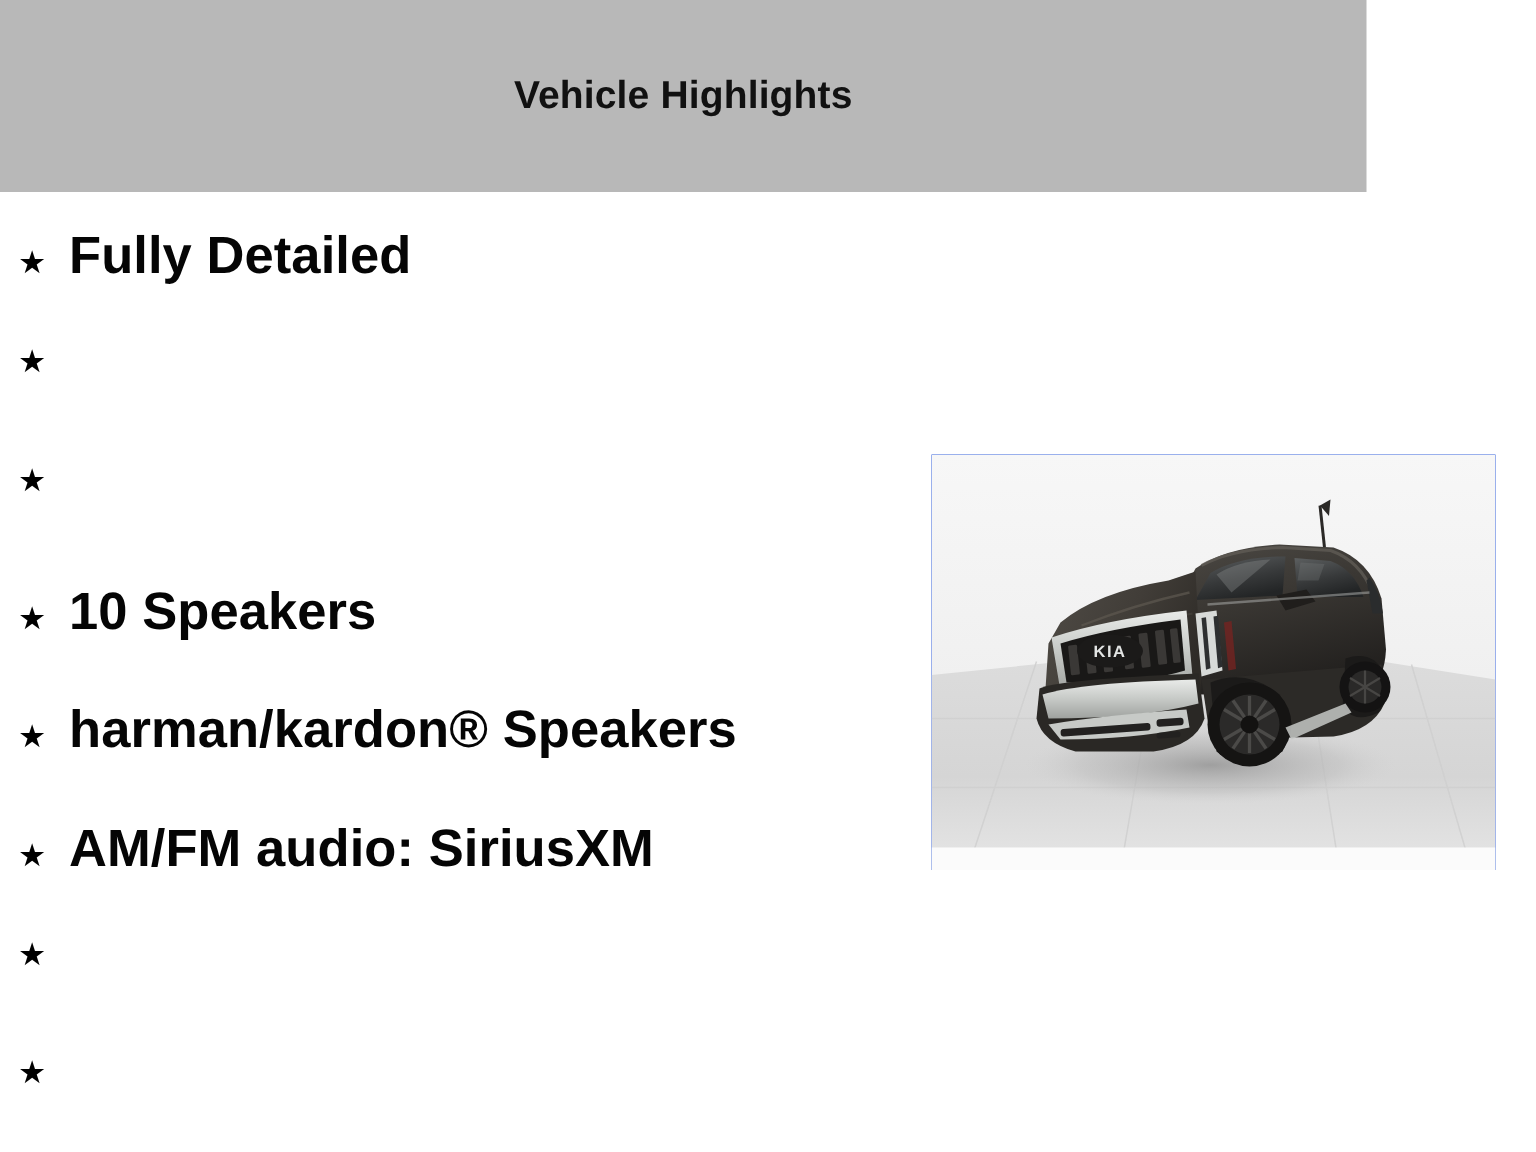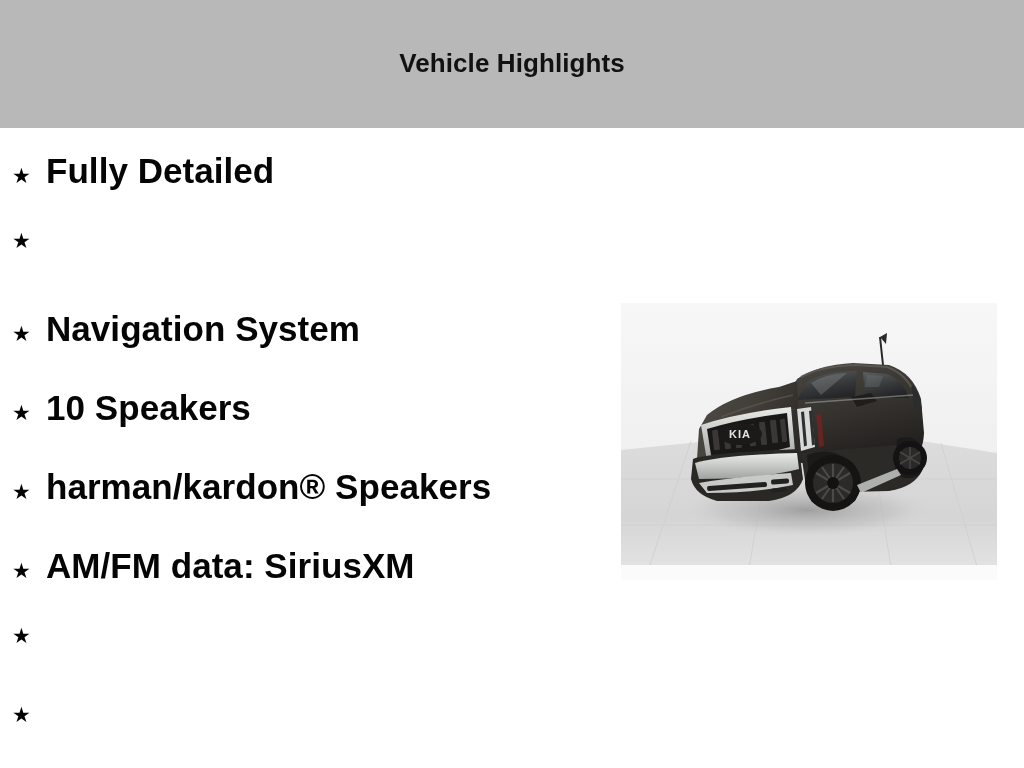--- a/index.html
+++ b/index.html
@@ -14,21 +14,21 @@
     font-family: "Liberation Sans", sans-serif;
     overflow: hidden;
     position: relative;
   }
 
   
   .header-band {
     position: absolute;
     left: 0;
     top: 0;
-    width: 1024px;
+    width: 911px;
     height: 128px;
     background: #b8b8b8;
     display: flex;
     align-items: center;
     justify-content: center;
   }
   .header-title {
     font-size: 26px;
     font-weight: bold;
     color: #111111;
@@ -104,33 +104,32 @@
 <ul class="highlights-list">
   <li class="highlight-item">
     <span class="bullet-star">★</span>
     <span class="highlight-label">Fully Detailed</span>
   </li>
   <li class="highlight-item">
     <span class="bullet-star">★</span>
   </li>
   <li class="highlight-item">
     <span class="bullet-star">★</span>
-    <span class="highlight-label">Navigation System</span>
   </li>
   <li class="highlight-item">
     <span class="bullet-star">★</span>
     <span class="highlight-label">10 Speakers</span>
   </li>
   <li class="highlight-item">
     <span class="bullet-star">★</span>
     <span class="highlight-label">harman/kardon® Speakers</span>
   </li>
   <li class="highlight-item">
     <span class="bullet-star">★</span>
-    <span class="highlight-label">AM/FM data: SiriusXM</span>
+    <span class="highlight-label">AM/FM audio: SiriusXM</span>
   </li>
   <li class="highlight-item">
     <span class="bullet-star">★</span>
   </li>
   <li class="highlight-item">
     <span class="bullet-star">★</span>
   </li>
 </ul>
 
 <div class="vehicle-photo">

